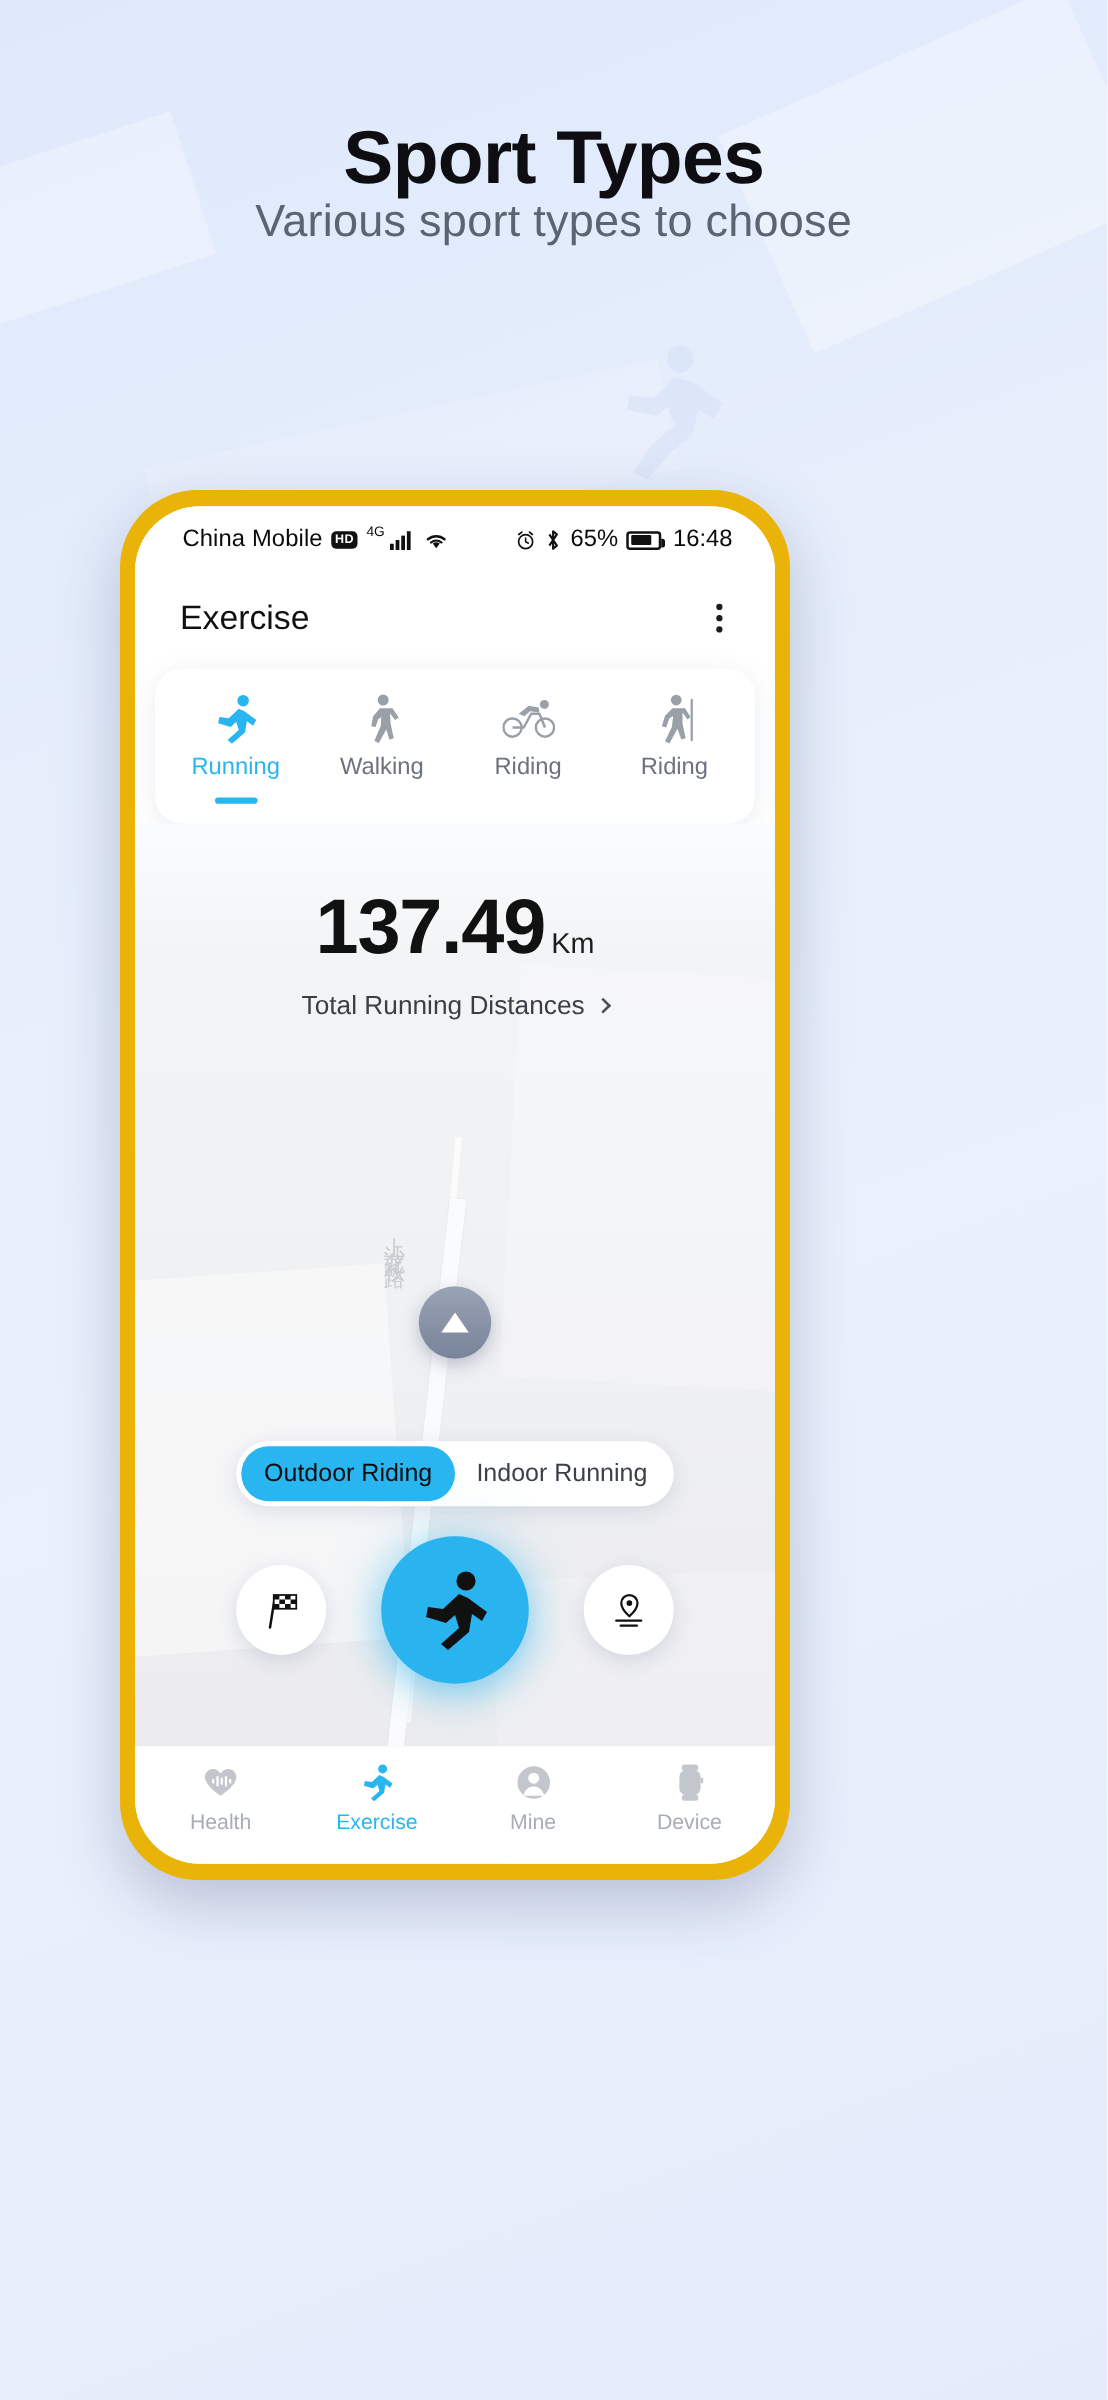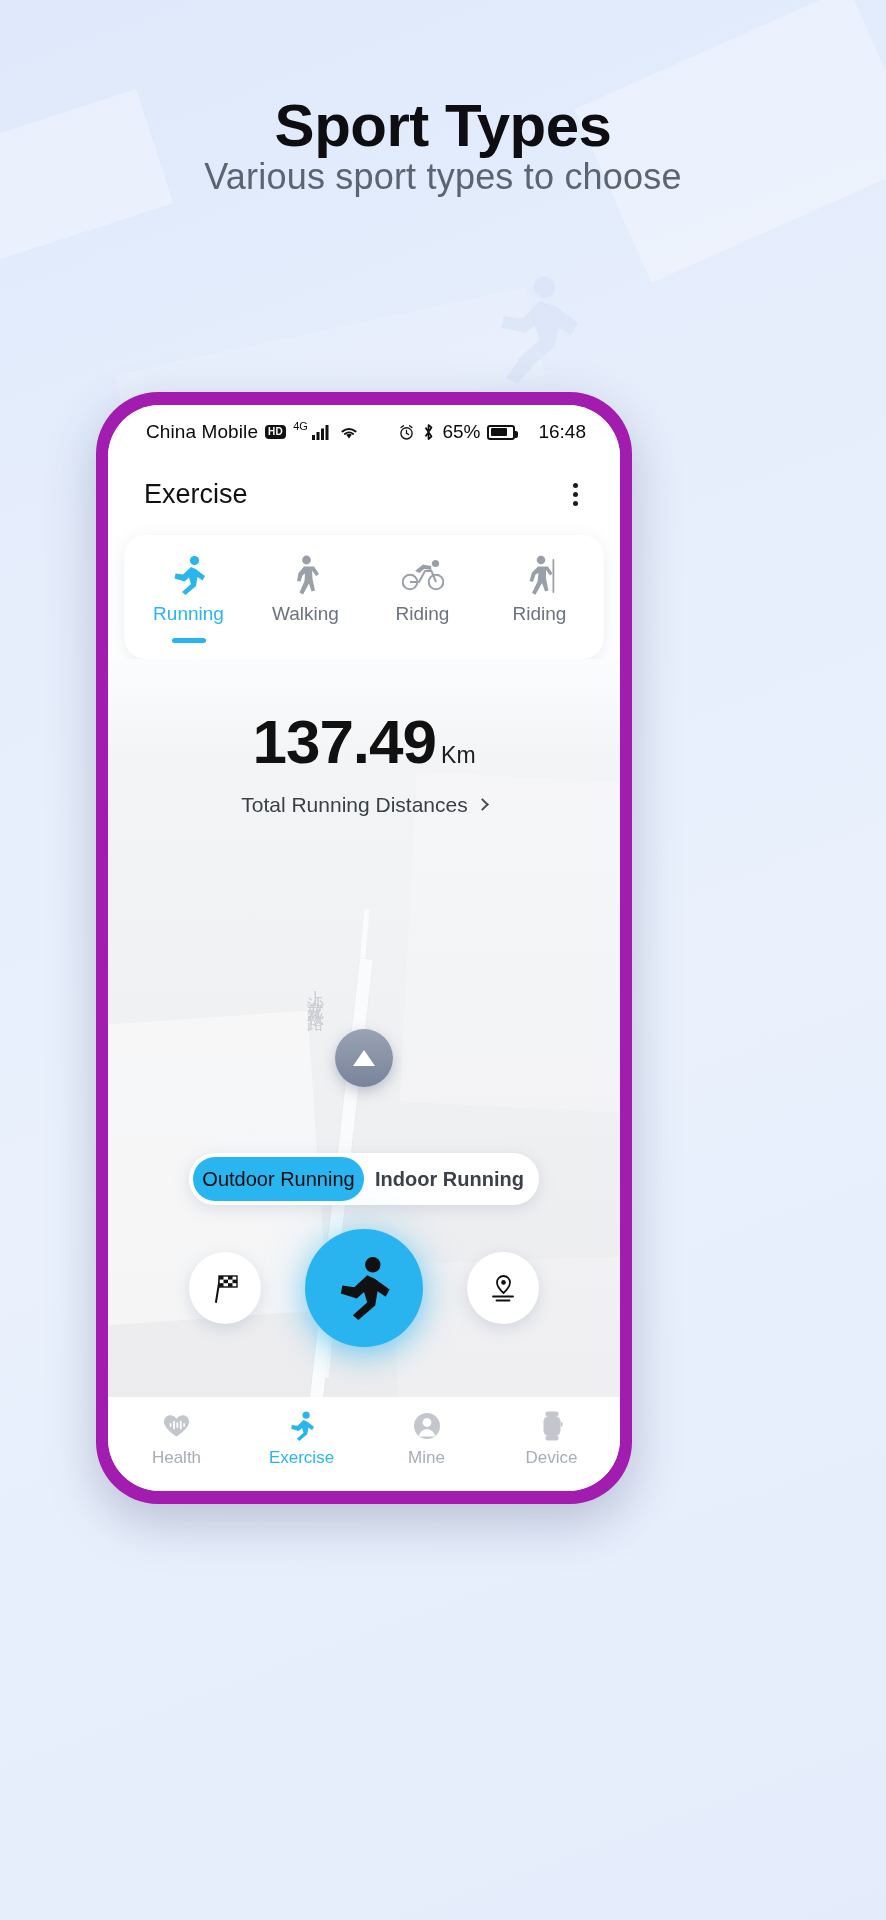--- a/index.html
+++ b/index.html
@@ -25,21 +25,21 @@
   .title {
     font-size:60px; font-weight:700; color:#0d0d12; letter-spacing:-.5px; line-height:1.0;
   }
   .subtitle {
     font-size:36px; font-weight:400; color:#5c6472; letter-spacing:.2px;
   }
 
   
   .phone {
     position:absolute; left:96px; top:392px; width:536px; height:1112px;
-    background:#a21caf; border-radius:62px;
+    background:#eab308; border-radius:62px;
     padding:13px 12px 13px 12px;
     box-shadow:0 18px 50px rgba(60,72,110,.28);
   }
   .screen {
     width:100%; height:100%; background:#ffffff; border-radius:52px; overflow:hidden;
     position:relative; display:flex; flex-direction:column;
   }
 
   
   .statusbar {
@@ -55,21 +55,21 @@
   }
   .sb-4g { font-size:11px; position:relative; top:-6px; margin-right:-3px; }
   .sb-right { display:flex; align-items:center; gap:7px; font-size:19px; }
   .batt {
     width:28px; height:15px; border:2px solid #111; border-radius:3px;
     position:relative; display:inline-block;
   }
   .batt::after { content:""; position:absolute; right:-5px; top:4px; width:3px; height:7px;
     background:#111; border-radius:0 2px 2px 0; }
   .batt i { position:absolute; left:1.5px; top:1.5px; bottom:1.5px; width:65%; background:#111; border-radius:1px; display:block; }
-  .clock { margin-left:16px; }
+  .clock { margin-left:2px; }
 
   
   .appbar {
     height:70px; flex:0 0 70px; display:flex; align-items:center;
     justify-content:space-between; padding:0 36px 0 36px; background:#fff;
   }
   .appbar-title { font-size:27px; color:#111; font-weight:400; }
   .kebab { display:flex; flex-direction:column; gap:4px; padding:8px 6px; cursor:pointer; }
   .kebab span { width:5px; height:5px; border-radius:50%; background:#1c1c1c; display:block; }
 
@@ -142,21 +142,21 @@
 
   
   .segmented {
     position:absolute; left:50%; transform:translateX(-50%); top:494px;
     width:350px; height:52px; background:#fff; border-radius:26px;
     display:flex; align-items:center; padding:4px;
     box-shadow:0 4px 16px rgba(120,135,170,.22);
   }
   .seg {
     flex:1; height:100%; border-radius:24px; display:flex; align-items:center;
-    justify-content:center; font-size:20px; color:#3c4148; cursor:pointer;font-weight:bold;
+    justify-content:center; font-size:20px; color:#3c4148; cursor:pointer;
   }
   .seg.active { background:#29b6f0; color:#0c0d0f; font-weight:400; }
 
   
   .actions {
     position:absolute; left:0; right:0; top:570px;
     display:flex; align-items:center; justify-content:center; gap:44px;
   }
   .side-btn {
     width:72px; height:72px; border-radius:50%; background:#fff;
@@ -325,21 +325,21 @@
           <span>Total Running Distances</span>
           <span class="chev"></span>
         </div>
       </div>
 
       <div class="locate">
         <span class="tri"></span>
       </div>
 
       <div class="segmented">
-        <div class="seg active">Outdoor Running</div>
+        <div class="seg active">Outdoor Riding</div>
         <div class="seg">Indoor Running</div>
       </div>
 
       <div class="actions">
         <div class="side-btn">
           <svg width="34" height="34" viewBox="0 0 34 34">
             <path d="M8 31 L12 6" stroke="#111" stroke-width="2" stroke-linecap="round"></path>
             <g>
               <rect x="11" y="5" width="18" height="11" fill="#fff" stroke="#111" stroke-width="1.4"></rect>
               <rect x="11" y="5" width="4.5" height="3.6" fill="#111"></rect>

